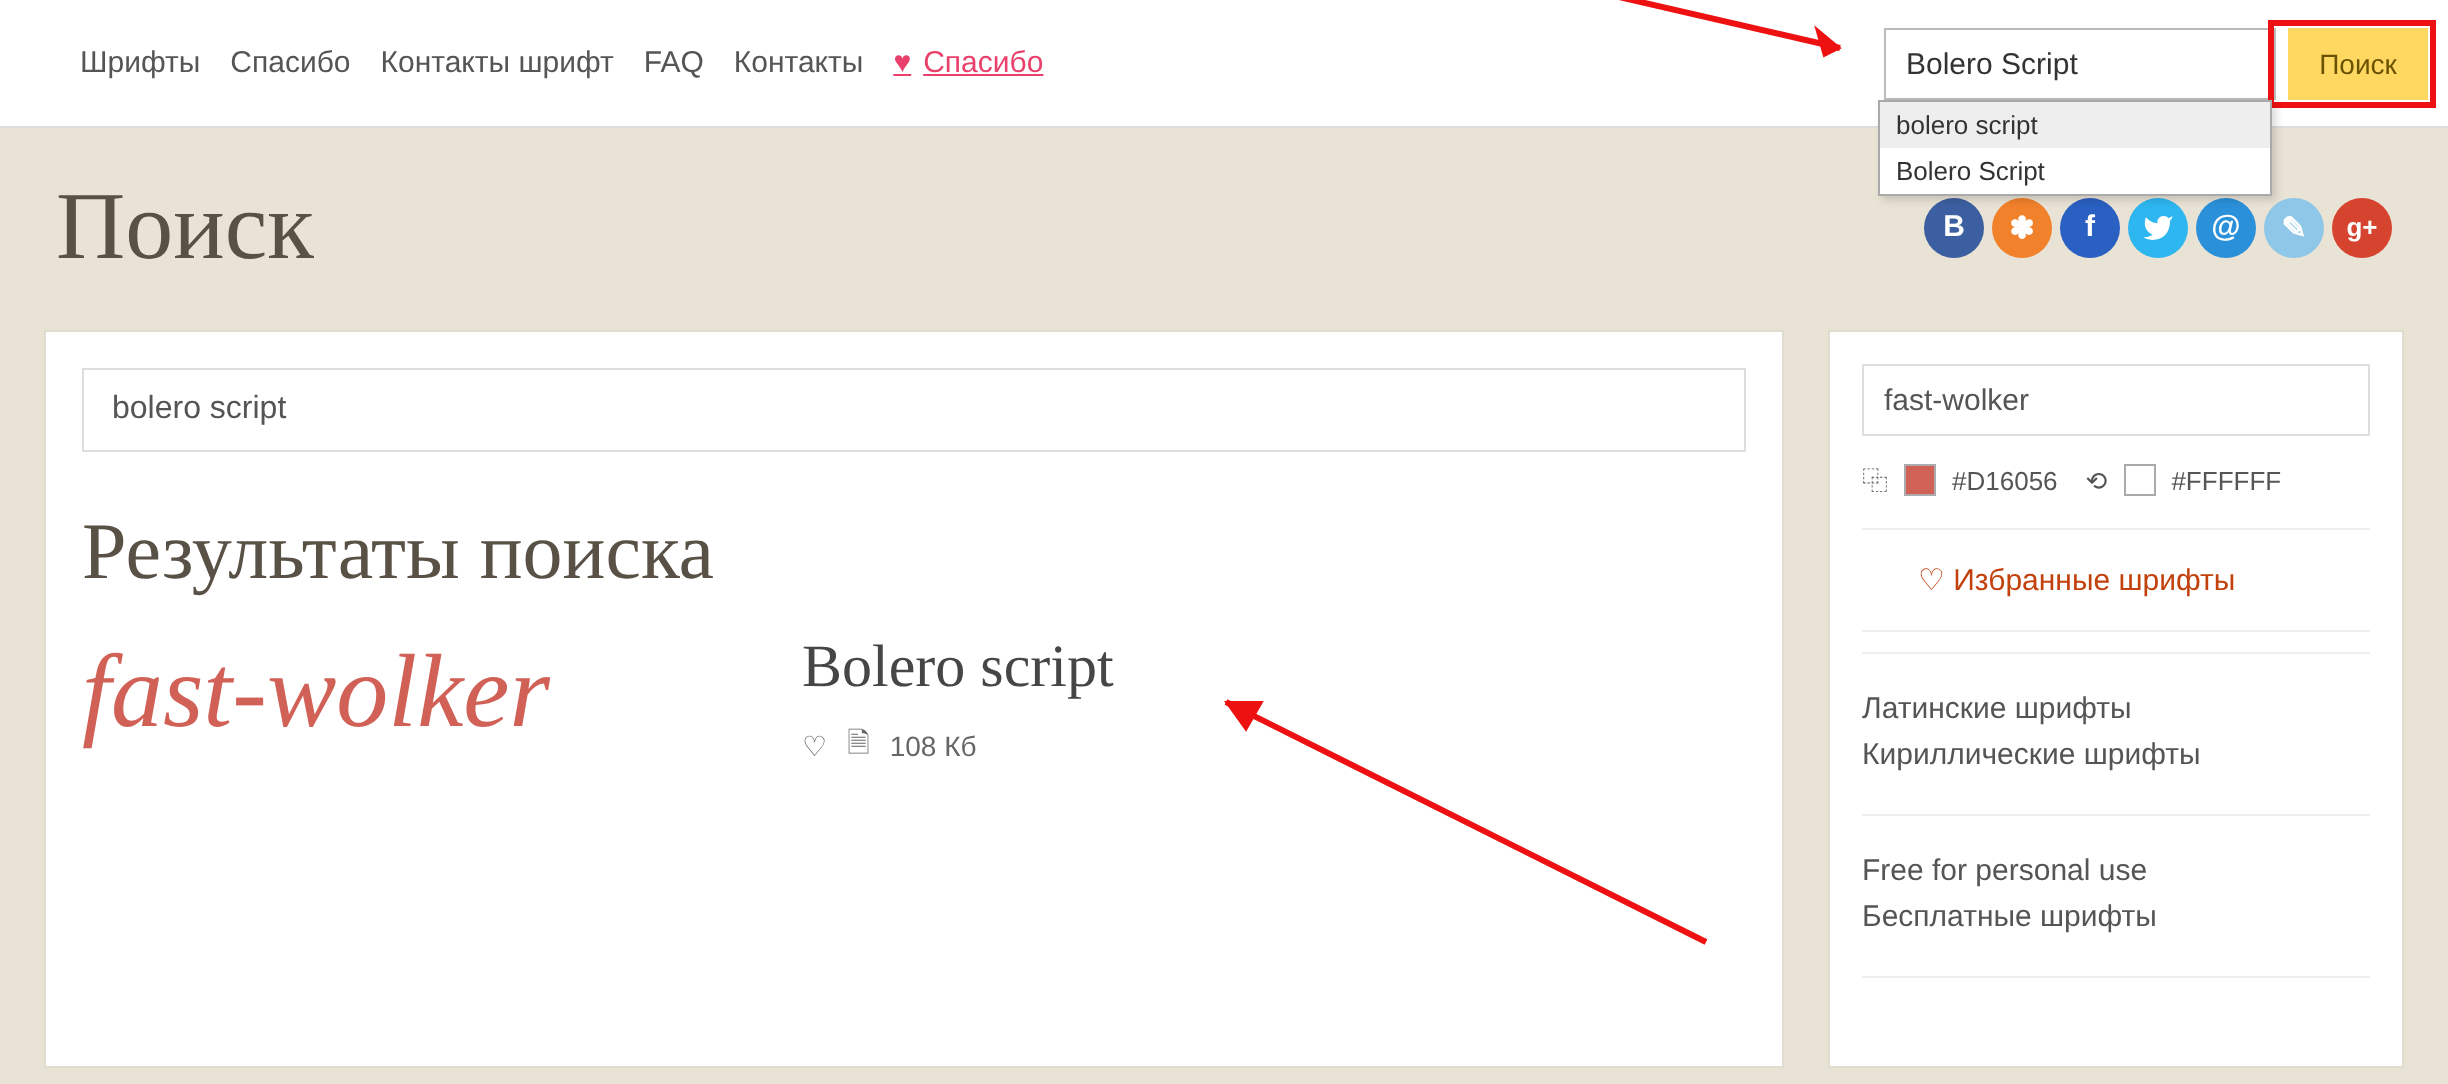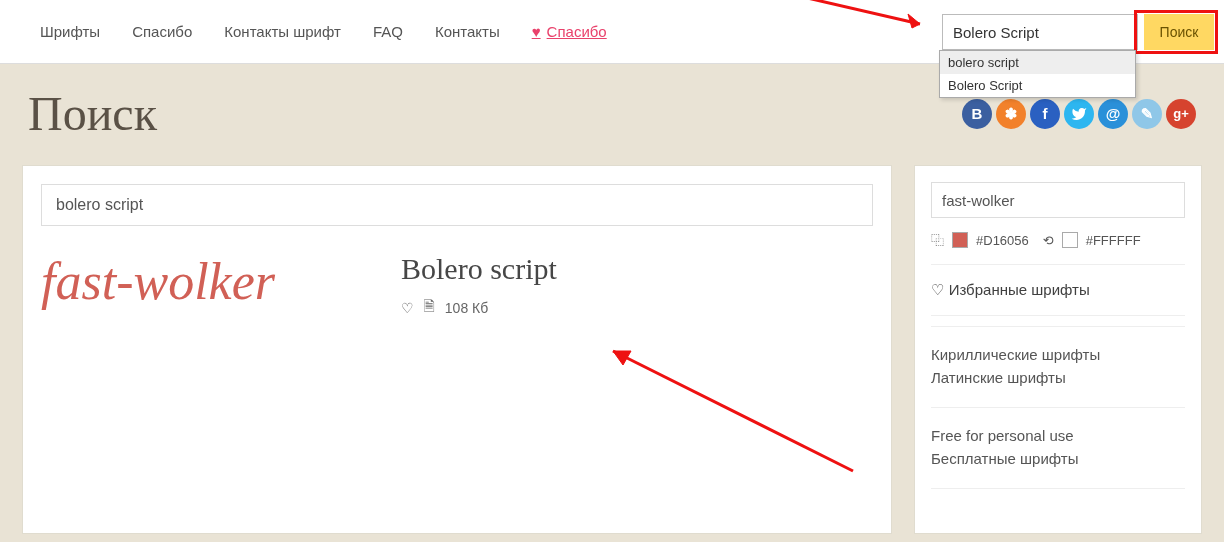--- a/index.html
+++ b/index.html
@@ -12,21 +12,21 @@
   }
   .topbar {
     background: #fff;
     border-bottom: 1px solid #ddd;
     padding: 0 10px 0 40px;
     height: 64px;
     display: flex;
     align-items: center;
     position: relative;
   }
-  .nav { display: flex; gap: 32px; align-items: center; }
+  .nav { display: flex; gap: 15px; align-items: center; }
   .nav a { color: #555; text-decoration: none; font-size: 15px; }
   .nav .thanks { color: #e9416b; text-decoration: underline; }
   .nav .heart { color: #e9416b; margin-right: 6px; }
   .search-box {
     position: absolute; right: 10px; top: 14px;
     display: flex;
   }
   .search-box input {
     width: 196px; height: 36px;
     border: 1px solid #bbb; padding: 0 10px;
@@ -117,21 +117,21 @@
     padding: 16px 16px 20px 16px;
   }
   .sidebar input.prev-text {
     width: 100%; height: 36px; border: 1px solid #ddd;
     padding: 0 10px; font-size: 15px; color: #555; margin-bottom: 14px;
   }
   .color-row { display:flex; align-items:center; gap:8px; font-size:13px; color:#555; margin-bottom: 16px;}
   .swatch { width:16px; height:16px; border:1px solid #aaa; display:inline-block;}
   .sw1{background:#d16056}.sw2{background:#ffffff}
   .sep { border-top:1px solid #eee; margin: 10px 0; }
-  .side-link { display:block; padding: 6px 0; color:#404040; font-size:15px; text-decoration:none; cursor:pointer;}
+  .side-link { display:block; padding: 6px 0; color:#c2410c; font-size:15px; text-decoration:none; cursor:pointer;margin-left:28px;}
   .side-sub { display:block; padding: 3px 0; color:#555; font-size:15px; text-decoration:none; cursor:pointer;}
   .group { padding: 6px 0 8px 0; }
 
   
   .arrow { position:absolute; pointer-events:none; }
   .arrow svg line, .arrow svg polygon { stroke:#e11; fill:#e11; }
 </style>
 </head>
 <body>
 
@@ -181,20 +181,21 @@
     <span class="ic lj">✎</span>
     <span class="ic gp" style="font-size:13px">g+</span>
   </div>
 </div>
 
 <div class="content">
   <div class="main" style="position:relative;">
     <div class="main-search">
       <input type="text" value="bolero script" style="">
     </div>
+    <h2>Результаты поиска</h2>
 
     <div class="result">
       <div class="preview">fast-wolker</div>
       <div class="result-info">
         <h3>Bolero script</h3>
         <div class="meta">
           <span class="ico">♡</span>
           <span class="ico">🗎</span>
           <span>108 Кб</span>
         </div>
@@ -219,22 +220,22 @@
       <span class="swatch sw2"></span>
       <span>#FFFFFF</span>
     </div>
     <div class="sep"></div>
     <a class="side-link">
       <span>♡ </span><span>Избранные шрифты</span>
     </a>
     <div class="sep"></div>
     <div class="sep"></div>
     <div class="group">
+      <a class="side-sub">Латинские шрифты</a>
       <a class="side-sub">Кириллические шрифты</a>
-      <a class="side-sub">Латинские шрифты</a>
     </div>
     <div class="sep"></div>
     <div class="group">
       <a class="side-sub">Free for personal use</a>
       <a class="side-sub">Бесплатные шрифты</a>
     </div>
     <div class="sep"></div>
     <div class="group">
       
       

